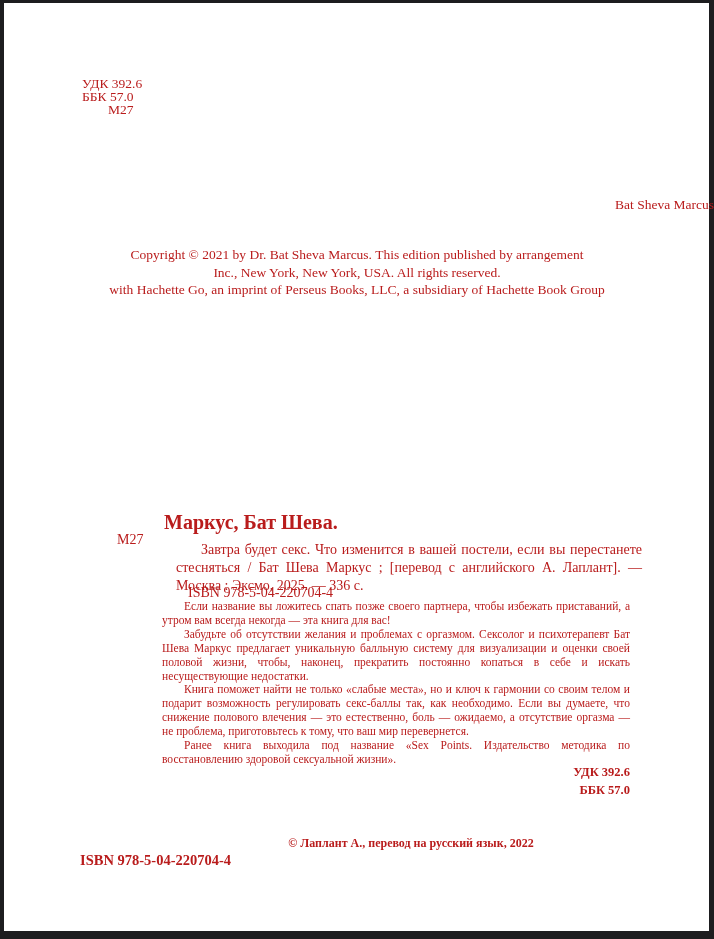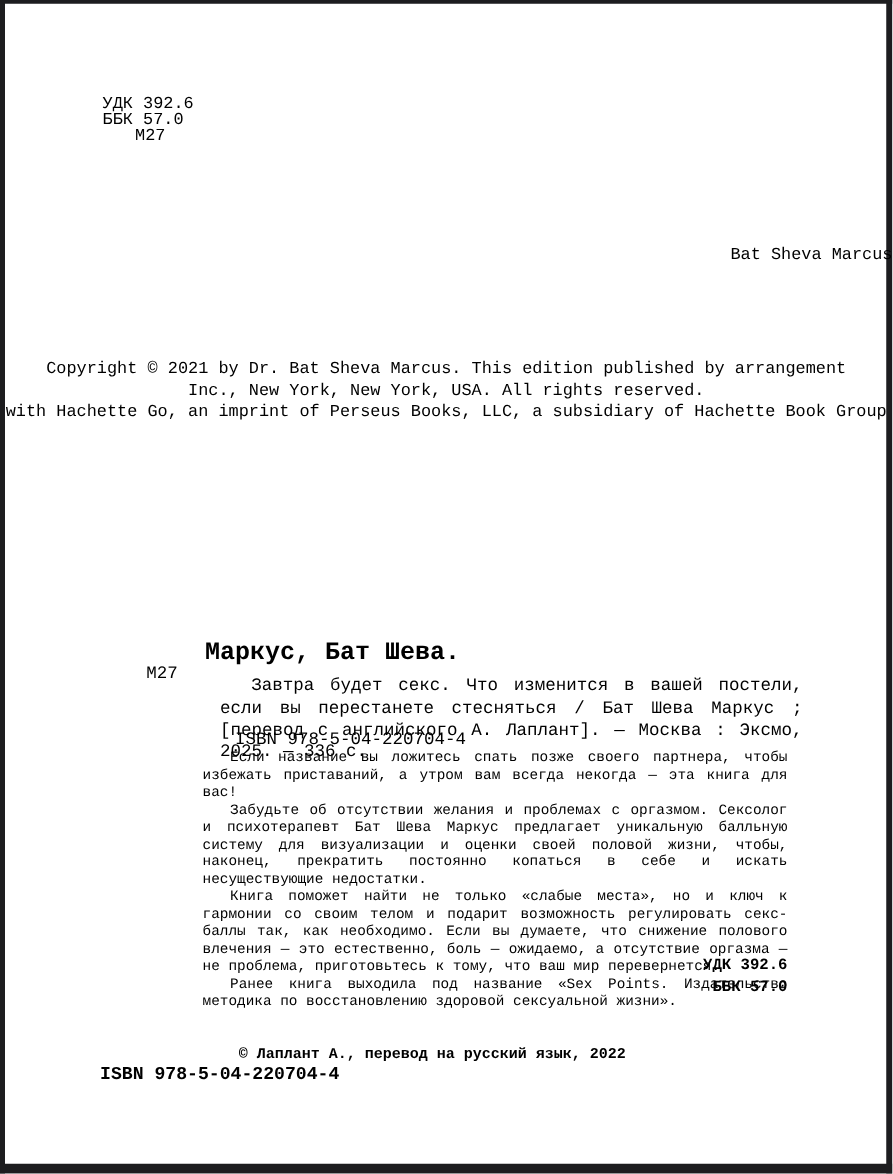--- a/index.html
+++ b/index.html
@@ -1,21 +1,21 @@
 <!DOCTYPE html>
 <html lang="ru"><head>
 <meta charset="utf-8">
 <style>
   html,body{margin:0;padding:0;background:#e8e8e8;}
   .page{
     position:relative;
     width:714px;height:939px;
     background:#ffffff;
-    color:#000000;
-    font-family:Liberation Mono, monospace;
+    color:#b91c1c;
+    font-family:Liberation Serif, serif;
     overflow:hidden;
     margin:0 auto;
   }
   .edge{position:absolute;background:#1d1d1f;}
   .edge-top{left:0;top:0;right:0;height:3px;}
   .edge-left{left:0;top:0;bottom:0;width:4px;}
   .edge-right{right:0;top:0;bottom:0;width:5px;}
   .edge-bottom{left:0;right:0;bottom:0;height:8px;}
 
   .udk-top{
@@ -24,21 +24,21 @@
   }
   .udk-top .sign{padding-left:26px;}
 
   .title-block{
     position:absolute;left:0;top:197px;width:714px;
     text-align:right;font-size:13.5px;line-height:16.5px;
   }
 
   .copyright-block{
     position:absolute;left:0;top:246px;width:714px;
-    text-align:center;font-size:13.5px;line-height:17.5px;margin-top:41px;
+    text-align:center;font-size:13.5px;line-height:17.5px;
   }
 
   .card-sign{
     position:absolute;left:117px;top:531px;
     font-size:14px;line-height:17.8px;
   }
   .card-heading{
     position:absolute;left:164px;top:514px;
     font-size:20px;line-height:17.8px;font-weight:bold;
   }
@@ -63,21 +63,21 @@
     text-align:right;font-weight:bold;
     font-size:12.5px;line-height:17.5px;
   }
 
   .footer-isbn{
     position:absolute;left:80px;top:852px;
     font-size:14.5px;font-weight:bold;line-height:16px;
   }
   .footer-copy{
     position:absolute;top:835px;right:83px;width:440px;
-    text-align:left;font-weight:bold;
+    text-align:center;font-weight:bold;
     font-size:12px;line-height:16.5px;
   }
 </style>
 </head>
 <body>
 
 <div class="page">
 
   <div class="edge edge-top"></div>
   <div class="edge edge-left"></div>

